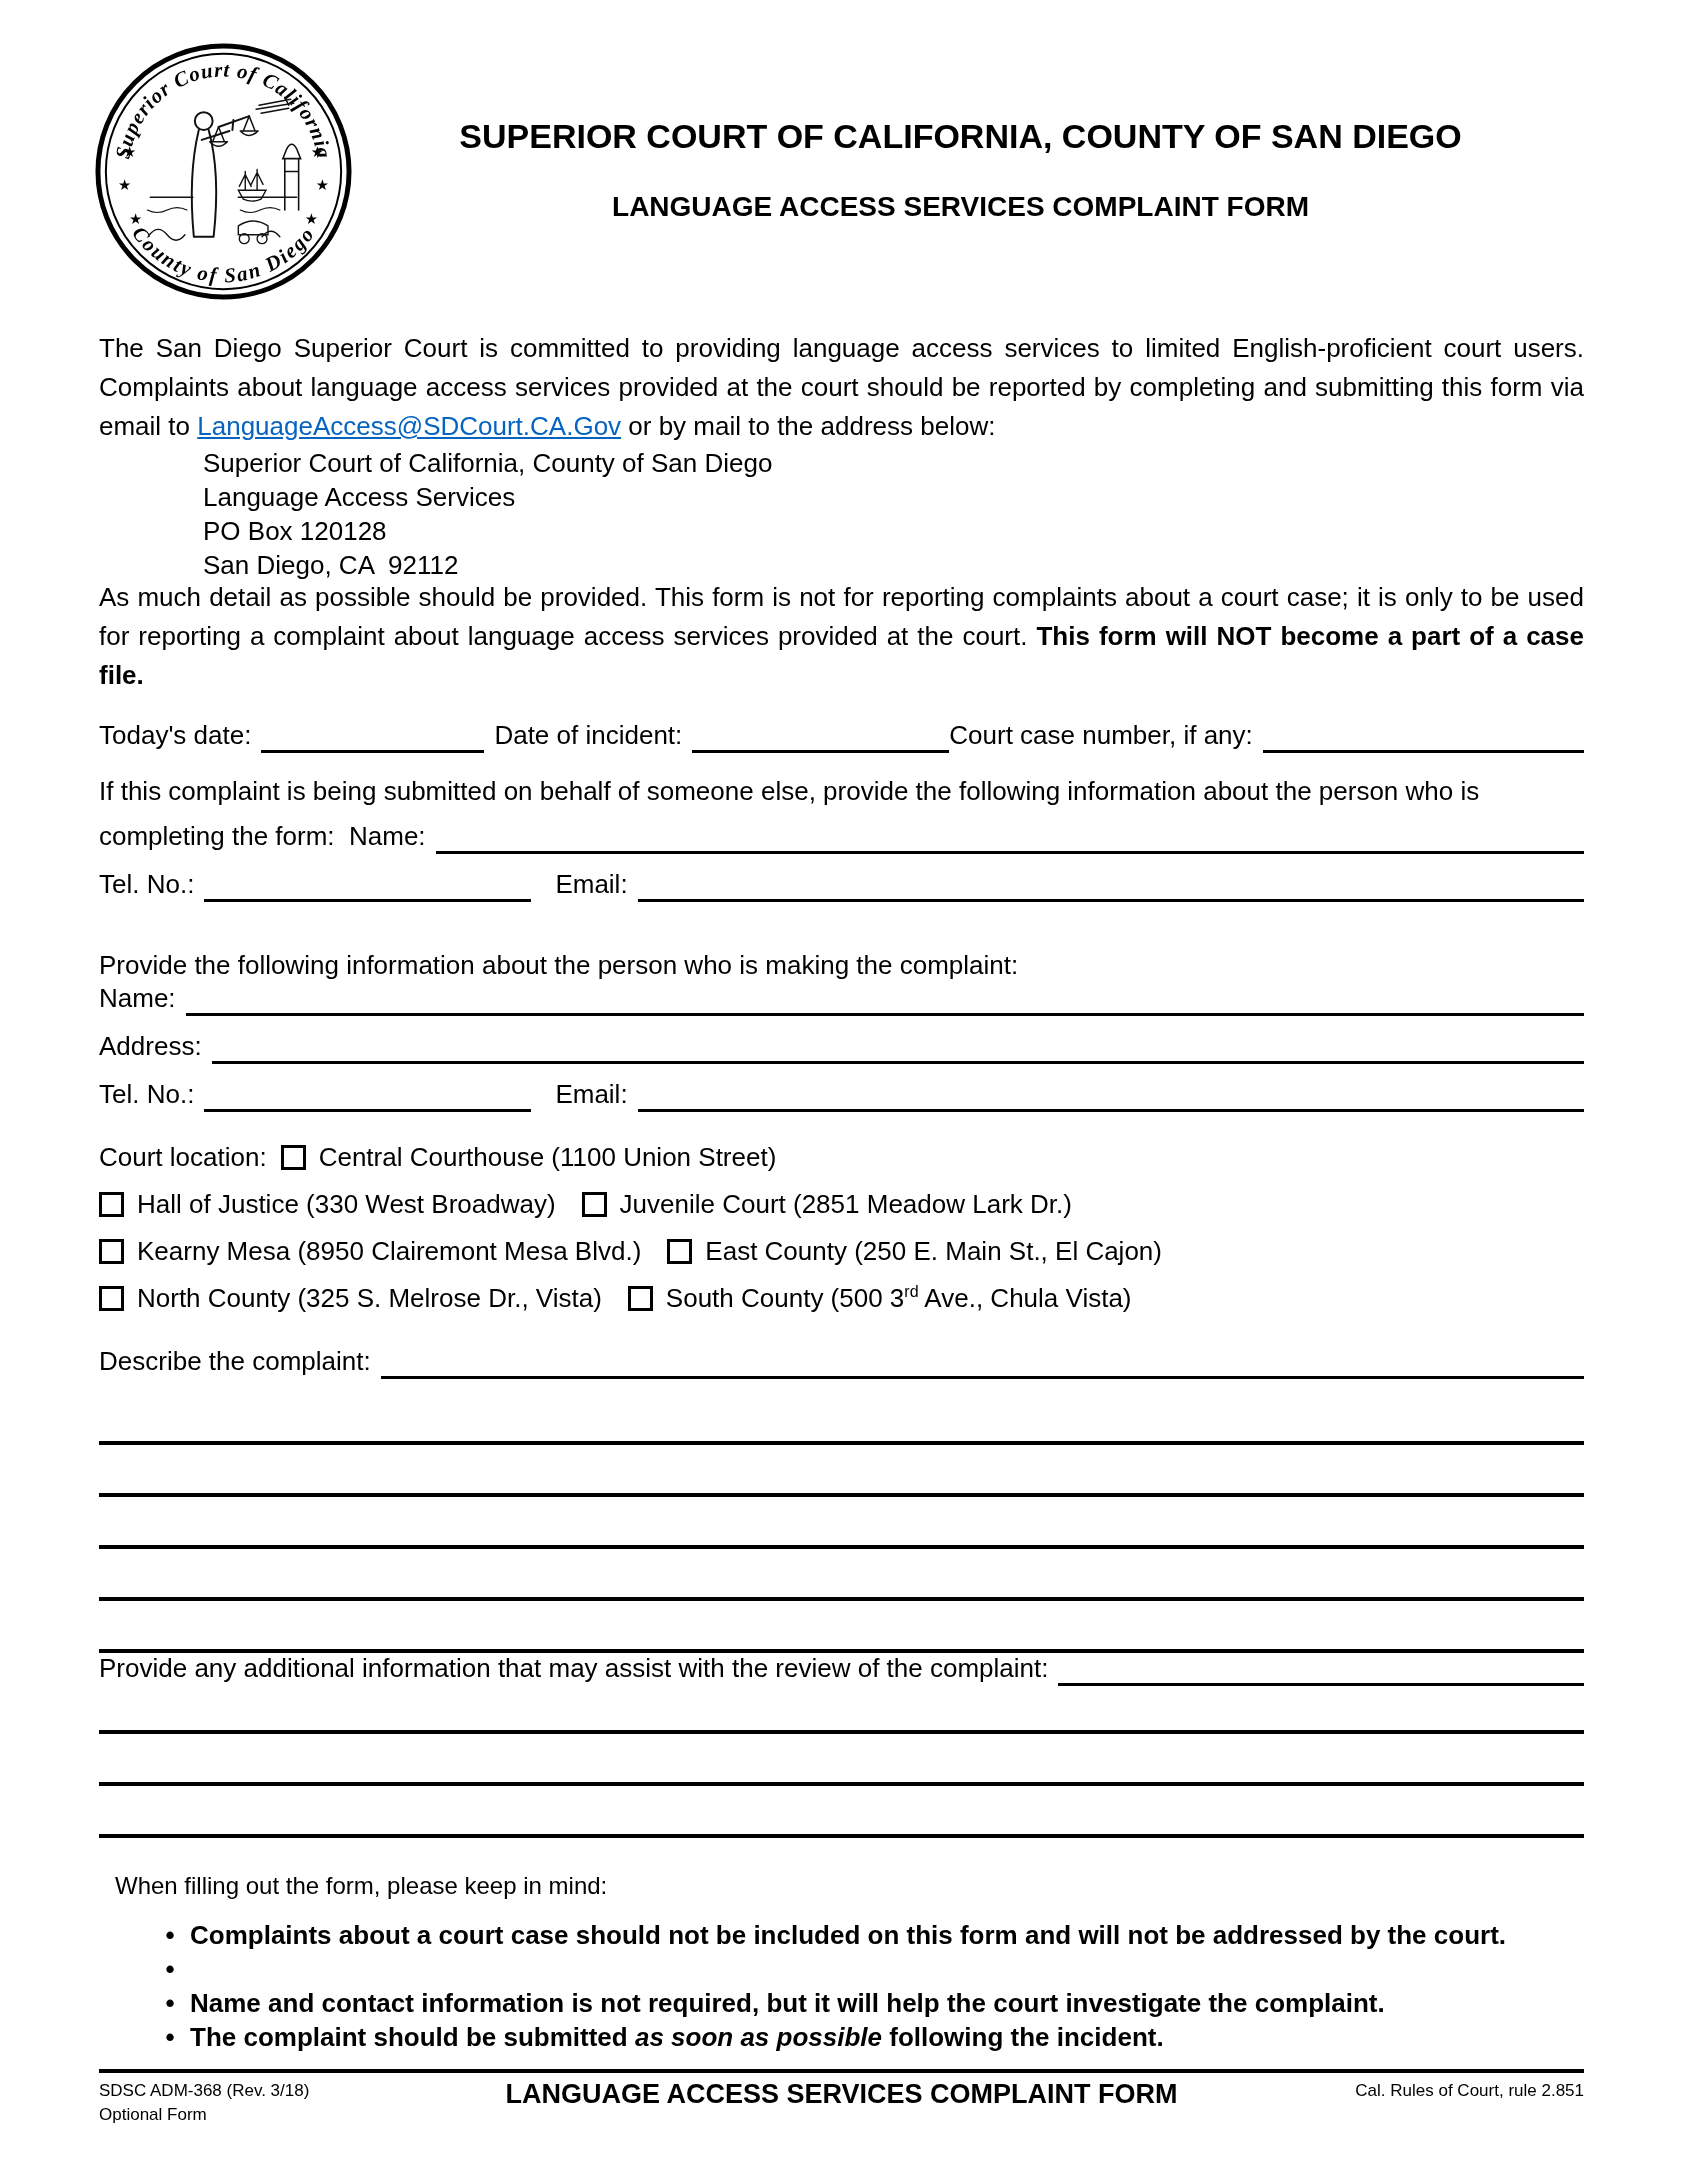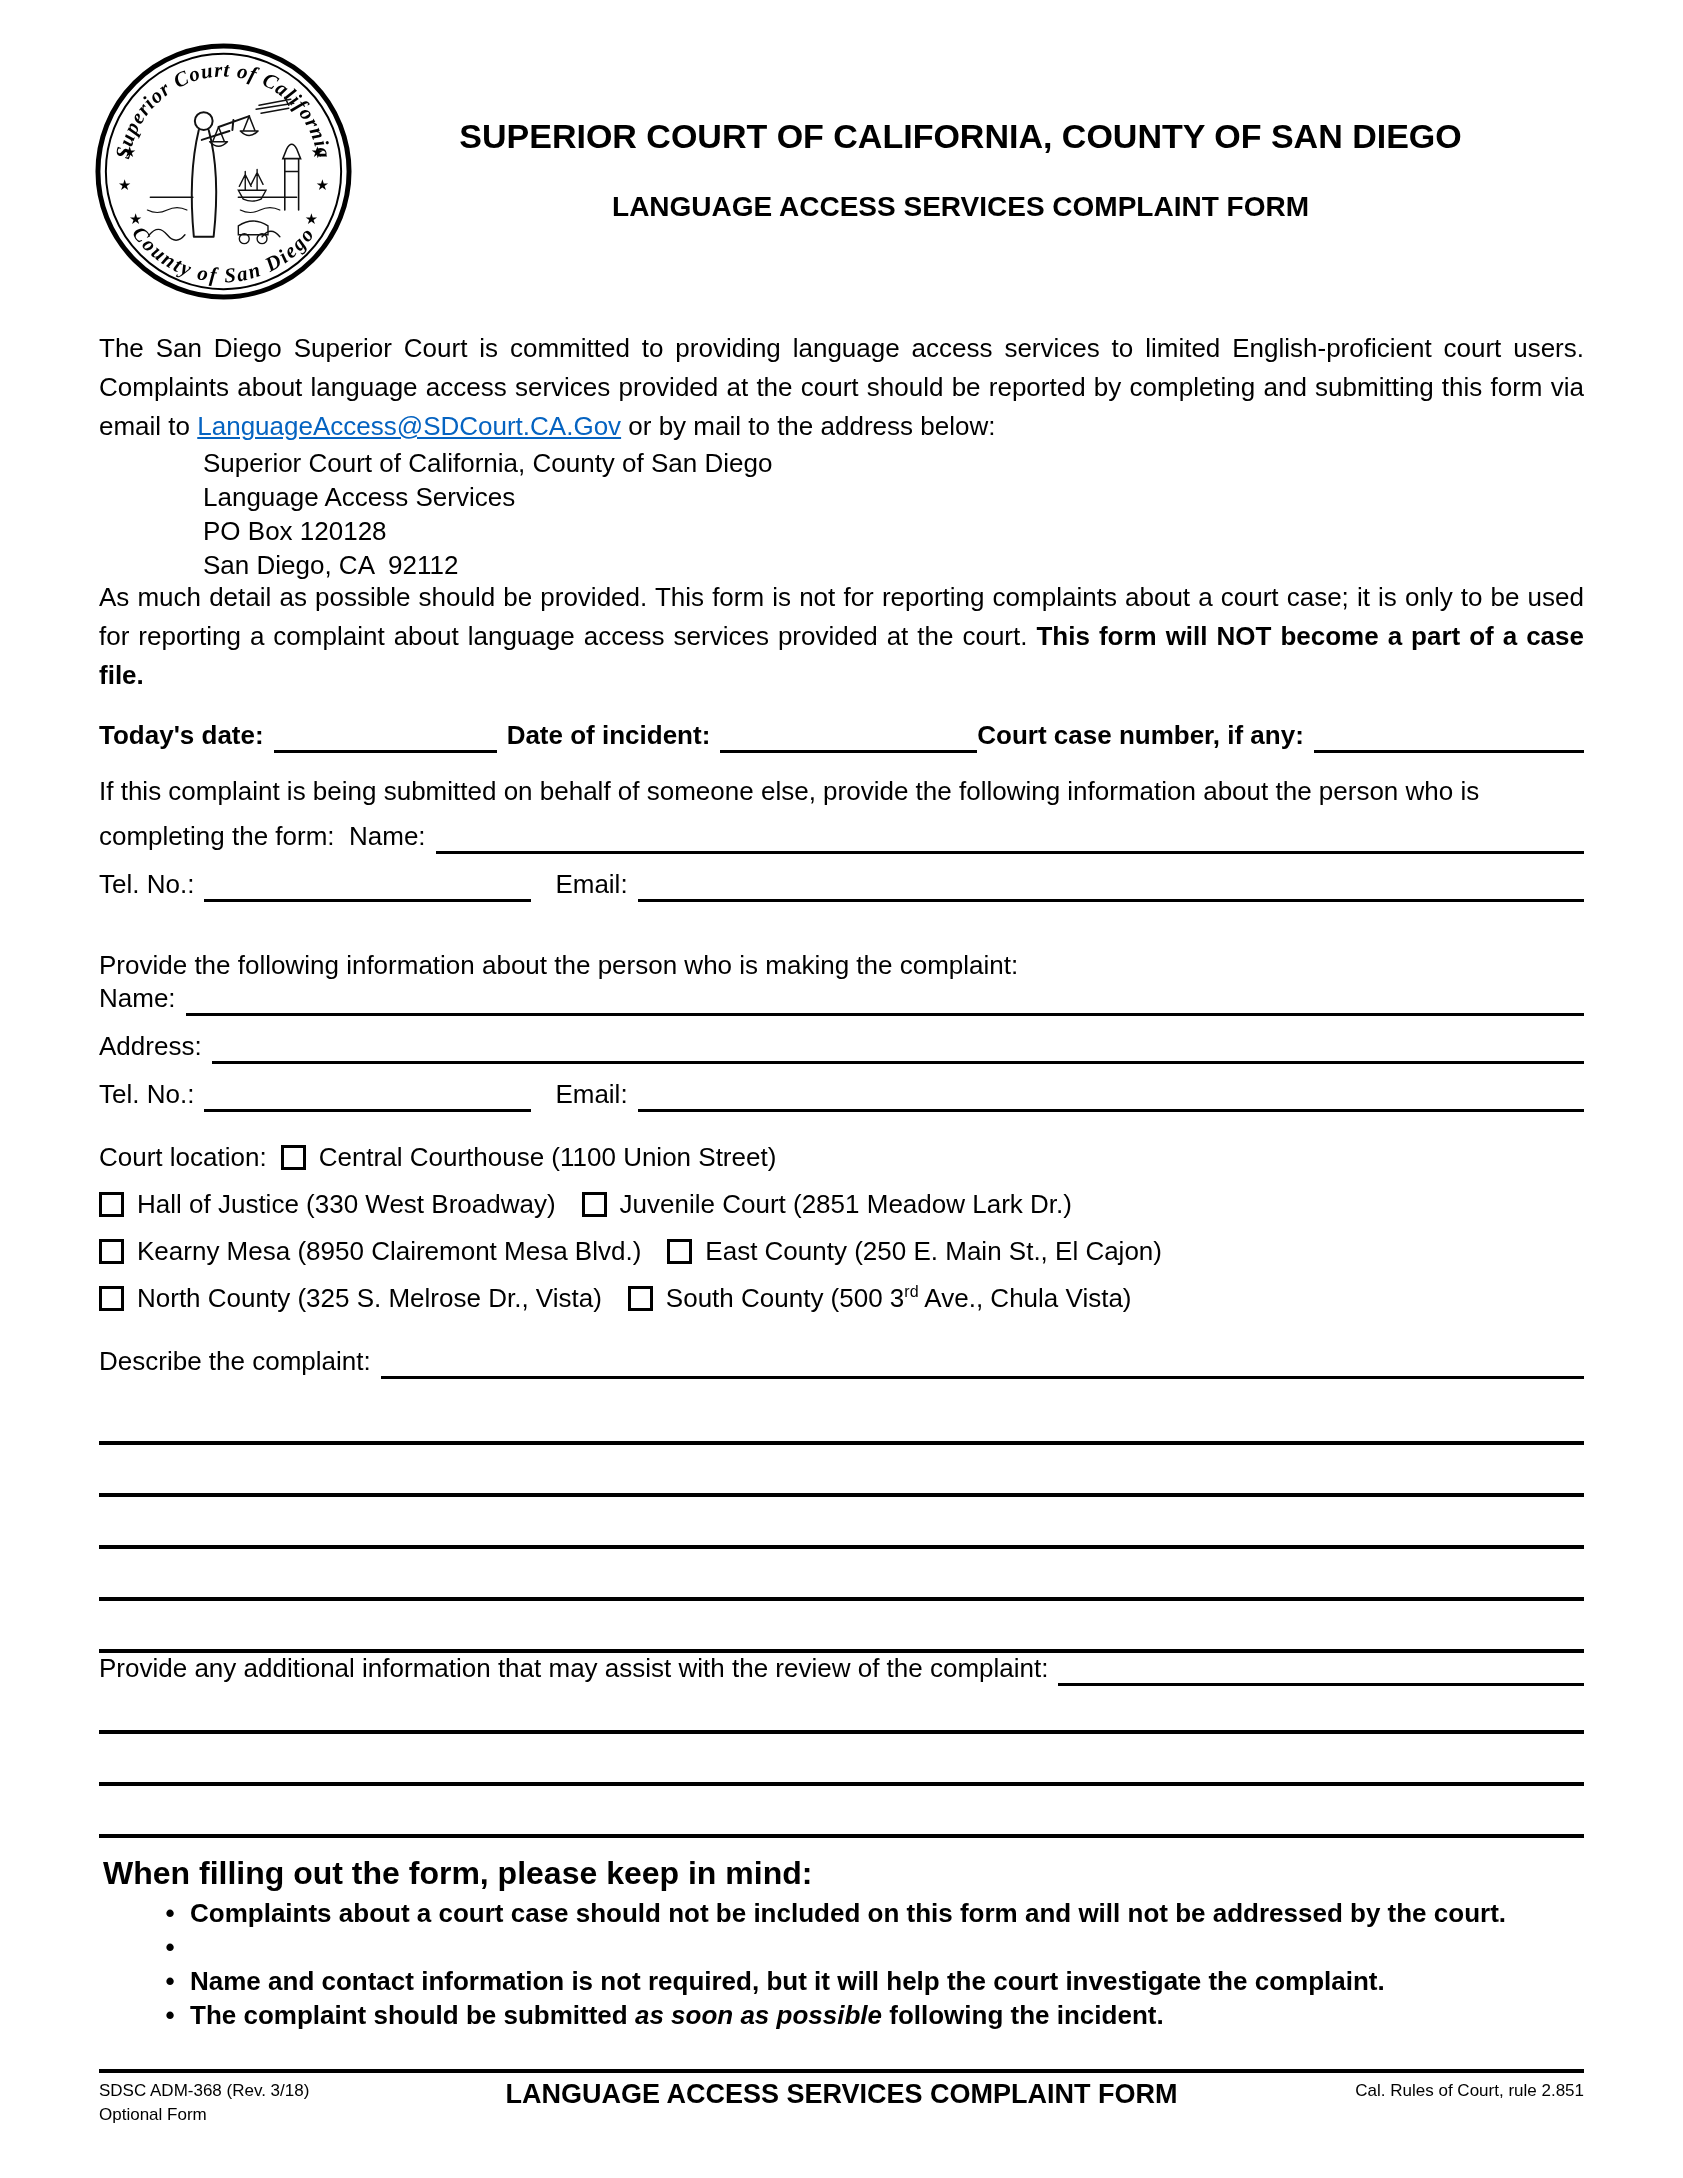--- a/index.html
+++ b/index.html
@@ -18,21 +18,21 @@
   .frow .lbl{flex:none;}
   .blank{border-bottom:3px solid #000;height:12px;flex:none;}
   .grow{flex:1;}
   .gap10{margin-left:10px;} .gap24{margin-left:24px;}
   .heading26{font-size:26px;line-height:34px;margin:0;}
   .locrow{display:flex;align-items:center;font-size:26px;line-height:36px;white-space:nowrap;margin-bottom:11px;text-align:center;}
   .cb{width:25px;height:25px;border:3px solid #000;flex:none;margin-right:13px;box-sizing:border-box;background:#fff;}
   .pair2{margin-left:26px;}
   .rule{height:48px;border-bottom:4px solid #000;}
   sup{font-size:16px;vertical-align:super;line-height:0;}
-  .rem-head{font-size:32px;line-height:33px;font-weight:bold;margin:4px;}
+  .rem-head{font-size:24px;line-height:33px;font-weight:normal;margin:16px;}
   .rem-ul{margin:6px 0 0 0;padding:0;list-style:none;}
   .rem-ul li{display:flex;font-weight:bold;font-size:26px;line-height:34px;}
   .rem-ul .dot{width:40px;text-align:center;margin-left:51px;flex:none;}
   .foot-rule{position:absolute;left:99px;width:1485px;top:2069px;border-top:4px solid #000;}
   .footer{position:absolute;left:99px;width:1485px;top:2079px;display:flex;align-items:flex-start;}
   .foot-left{width:396px;font-size:17px;line-height:24px;}
   .foot-center{flex:1;text-align:center;font-weight:bold;font-size:27px;line-height:30px;}
   .foot-right{width:396px;font-size:17px;line-height:24px;text-align:right;}
   .seal{position:absolute;left:94px;top:42px;width:259px;height:259px;}
   .hdr{position:absolute;left:327px;right:89px;top:116px;text-align:center;}
@@ -98,21 +98,21 @@
     <div class="addr">Superior Court of California, County of San Diego</div>
     <div class="addr">Language Access Services</div>
     <div class="addr">PO Box 120128</div>
     <div class="addr">San Diego, CA  92112</div>
   </div>
 
   <div class="sec" style="top:578px;">
     <p class="just"><span>As much detail as possible should be provided.  This form is not for reporting complaints about a court case; it is only to be used for reporting a complaint about language access services provided at the court.  </span><span class="bold">This form will NOT become a part of a case file.</span></p>
   </div>
 
-  <div class="sec frow" style="top:717px;font-weight:bold;">
+  <div class="sec frow" style="top:717px;">
     <span class="lbl">Today's date:</span>
     <span class="blank gap10" style="width:223px;"></span>
     <span class="lbl gap10">Date of incident:</span>
     <span class="blank gap10" style="width:257px;"></span>
     <span class="lbl">Court case number, if any:</span>
     <span class="blank grow gap10"></span>
   </div>
 
   <div class="sec frow" style="top:818px;">
     <span class="lbl pre">completing the form:  Name:</span>

